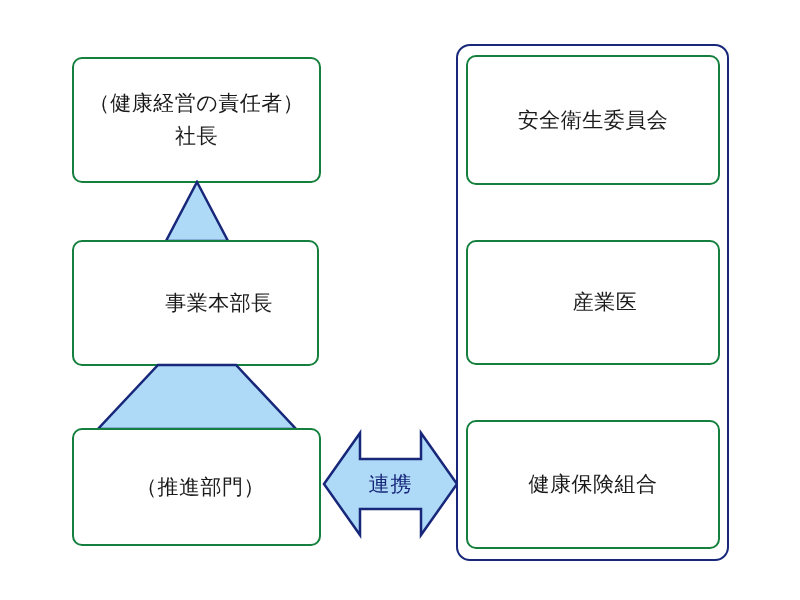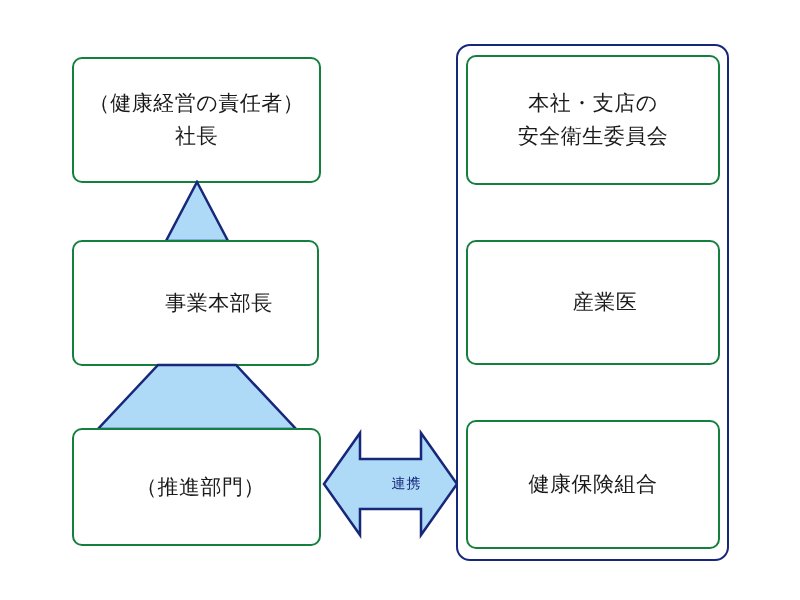--- a/index.html
+++ b/index.html
@@ -131,25 +131,24 @@
   #link-arrow-label {
     position: absolute;
     left: 0;
     top: 0;
     width: 139px;
     height: 110px;
     display: flex;
     align-items: center;
     justify-content: center;
     color: #17277a;
-    font-size: 14px;
+    font-size: 21px;
     letter-spacing: 1px;
     white-space: nowrap;
     pointer-events: none;
-    padding-left: 16px;
   }
 </style>
 </head>
 <body>
 
 <div id="diagram">
 
   <div class="box" id="box-president">
     <span class="line">（健康経営の責任者）</span>
     <span class="line">社長</span>
@@ -178,21 +177,20 @@
   <div id="link-arrow">
     <svg width="139" height="110" viewBox="0 0 139 110" xmlns="http://www.w3.org/2000/svg">
       <polygon points="3,55 39,4 39,30 100,30 100,4 136,55 100,106 100,80 39,80 39,106" fill="#aed9f7" stroke="#17277a" stroke-width="2.5" stroke-linejoin="miter"></polygon>
     </svg>
     <div id="link-arrow-label">連携</div>
   </div>
 
   <div id="right-group"></div>
 
   <div class="box" id="box-safety-committee">
-    <span class="line">本社・支店の</span>
     <span class="line">安全衛生委員会</span>
   </div>
 
   <div class="box" id="box-occupational-physician">
     <span class="line">産業医</span>
   </div>
 
   <div class="box" id="box-health-insurance">
     <span class="line">健康保険組合</span>
   </div>

